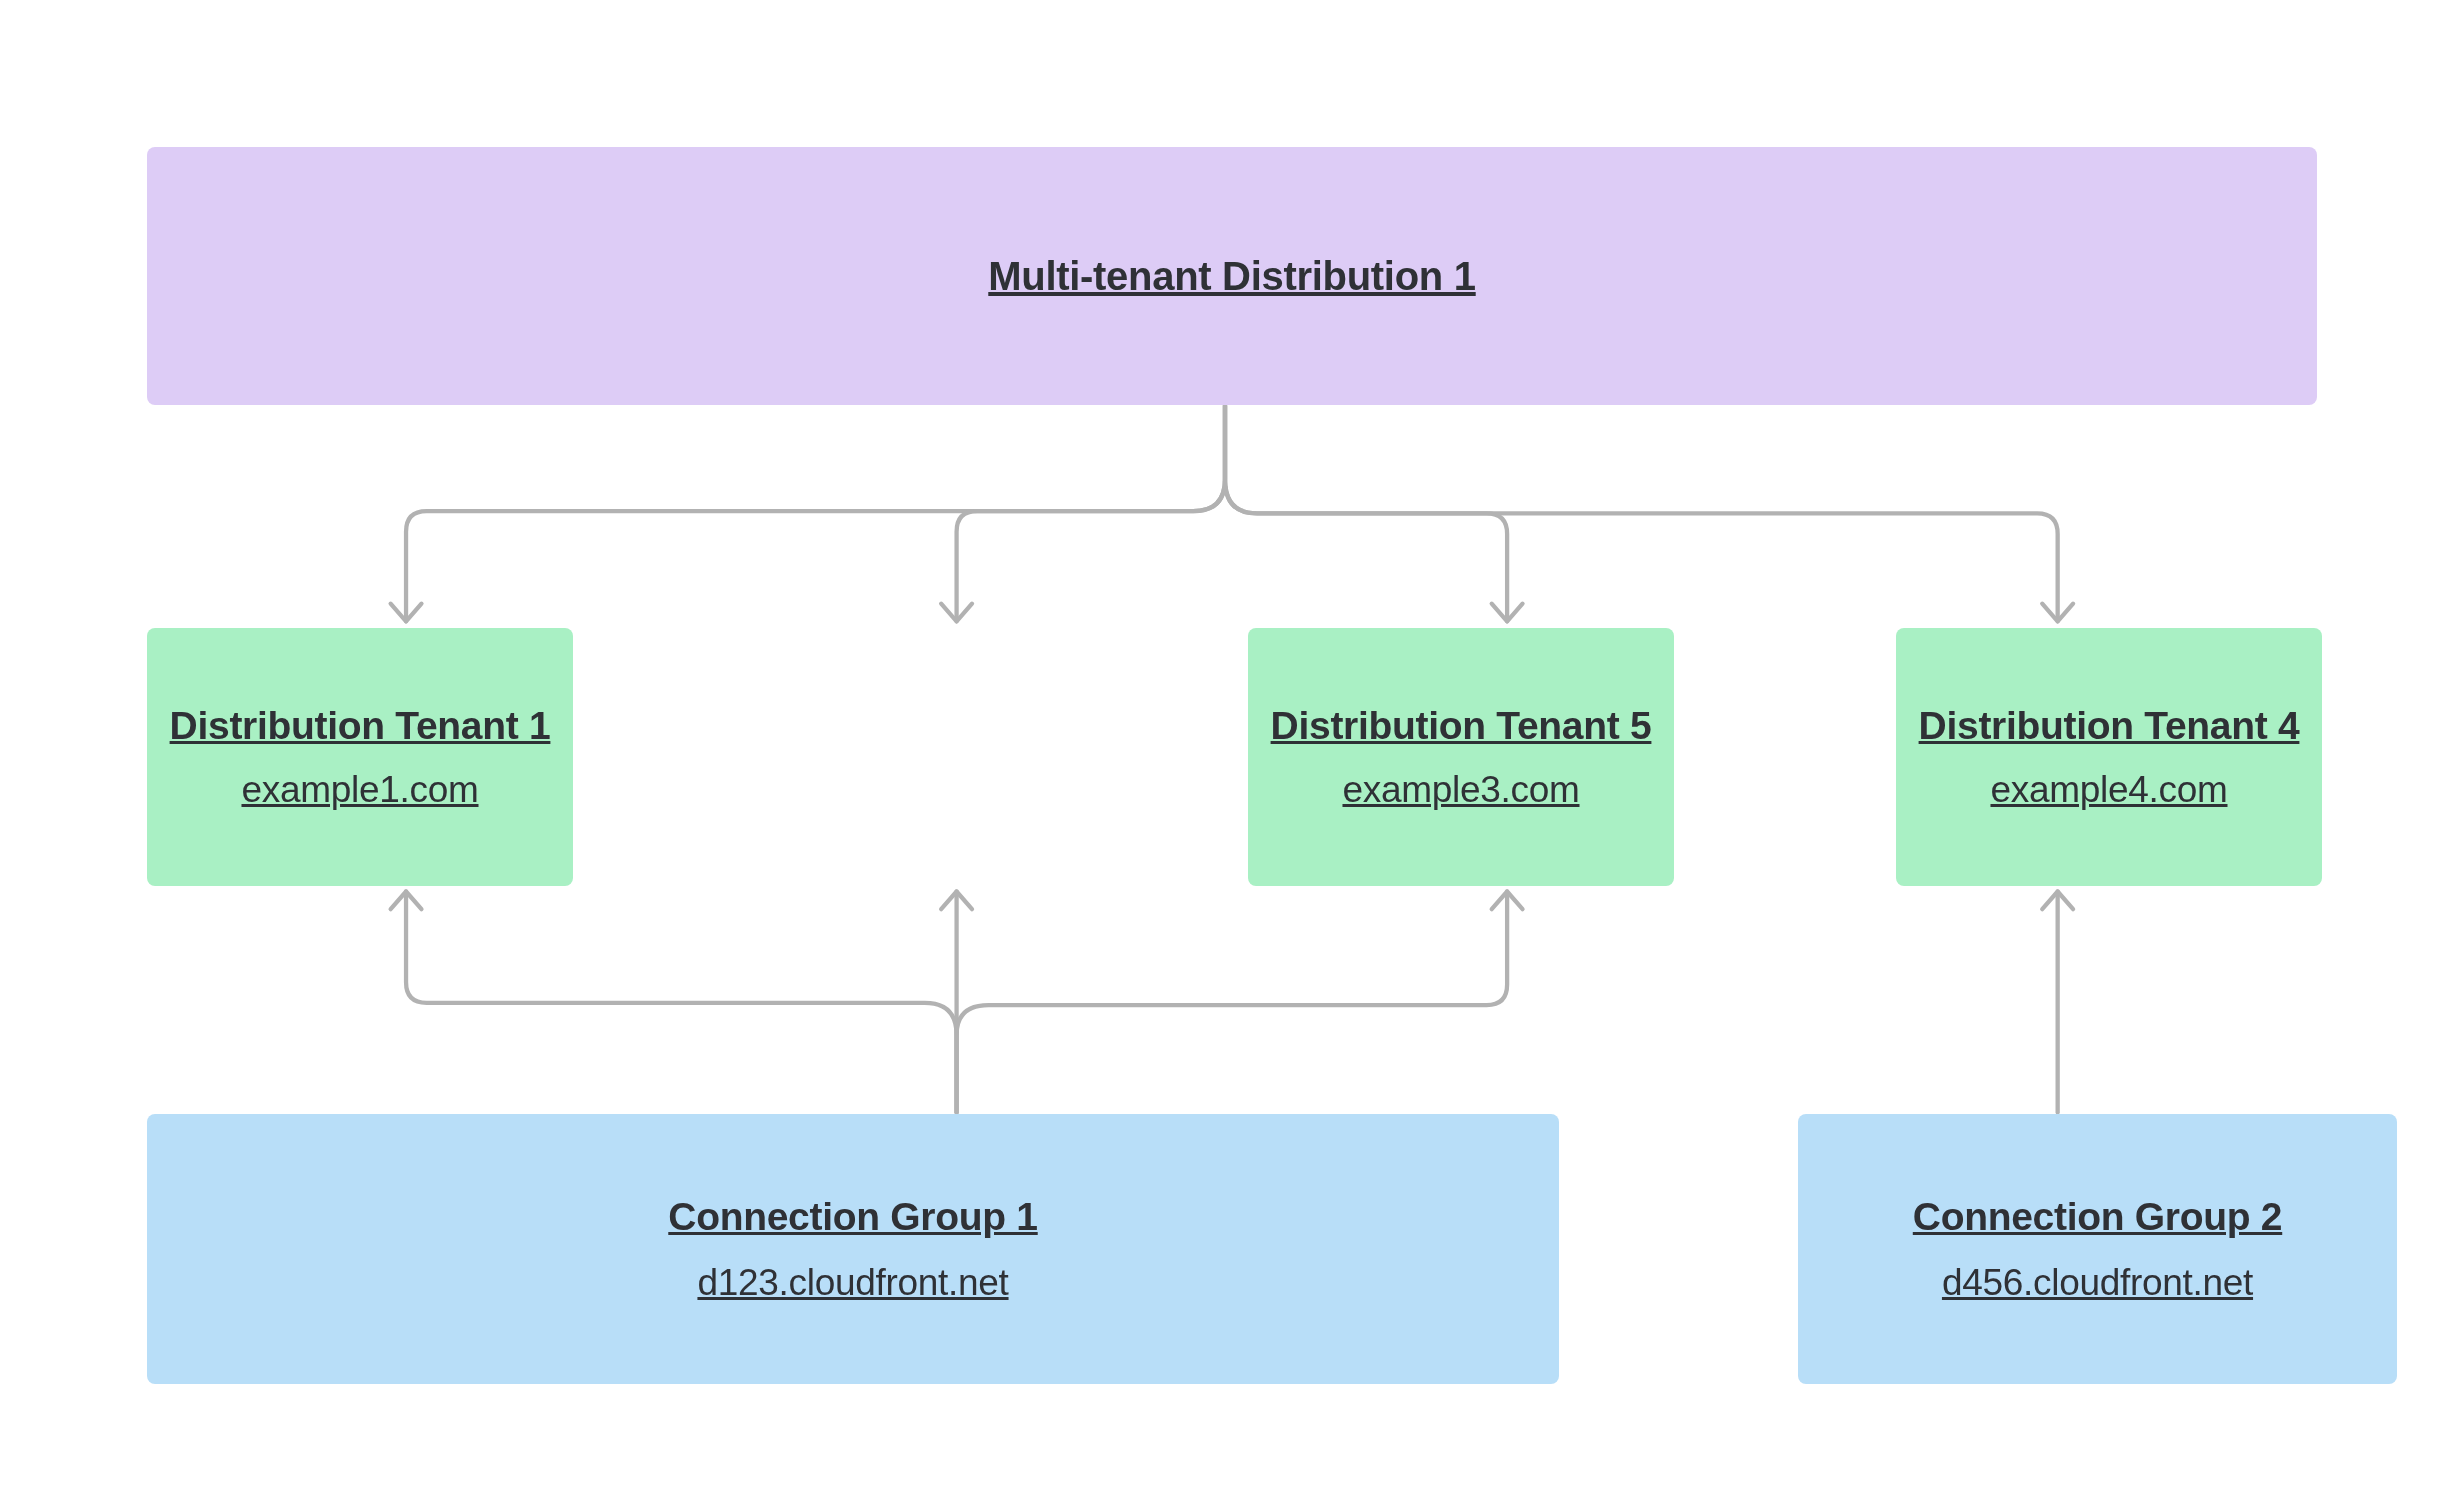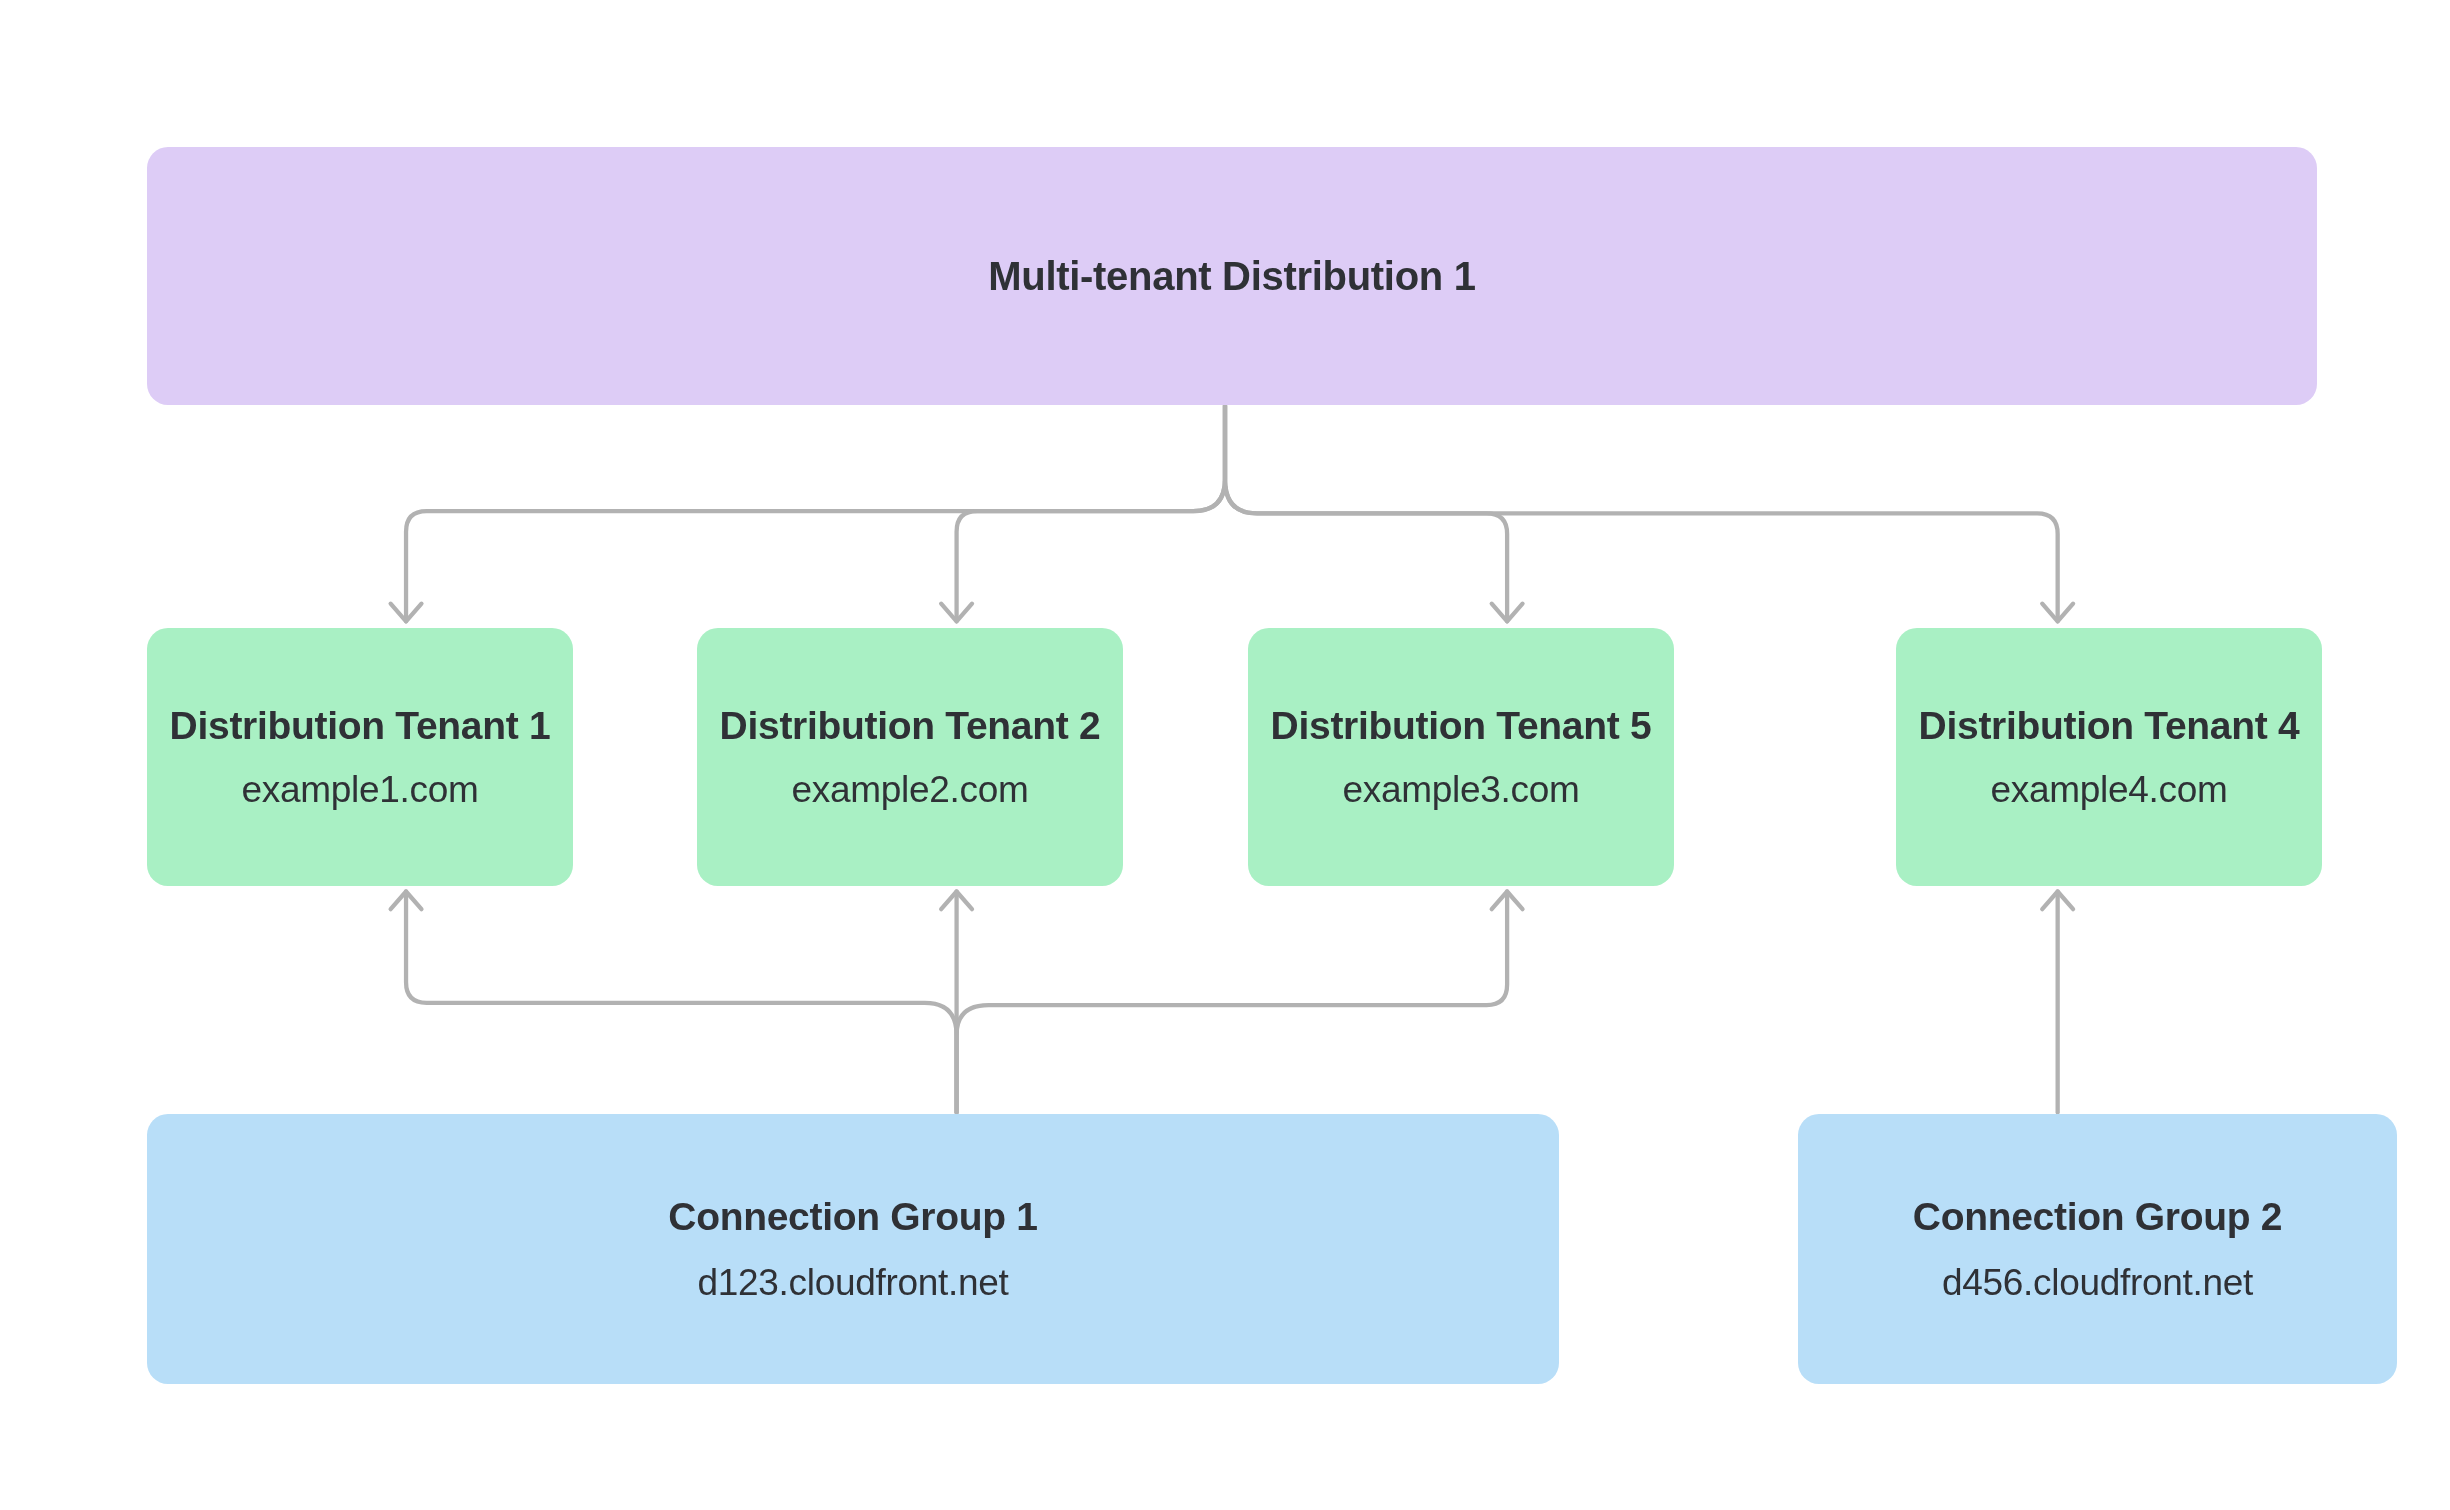--- a/index.html
+++ b/index.html
@@ -25,28 +25,29 @@
   }
   .connectors path {
     fill: none;
     stroke: var(--c-connector, #b2b2b2);
     stroke-width: 7.5;
     stroke-linecap: round;
     stroke-linejoin: round;
   }
   .box {
     position: absolute;
-    border-radius: 21px;
+    border-radius: 8px;
     display: flex;
     flex-direction: column;
     align-items: center;
     justify-content: center;
     gap: 26px;
     text-align: center;
     letter-spacing: -0.3px;
+    text-decoration: underline;
   }
   .box--distribution { background: var(--c-distribution, #ddccf6); }
   .box--tenant       { background: var(--c-tenant, #a9f0c4); }
   .box--cg           { background: var(--c-connection_group, #b8def8); }
   .box-title {
     font-weight: 700;
     font-size: 39px;
     line-height: 1;
   }
   .box-title--lg { font-size: 40px; }
@@ -96,24 +97,20 @@
 
   <div id="dist-box" class="box box--distribution">
     <div class="box-title box-title--lg">Multi-tenant Distribution 1</div>
   </div>
 
   <div id="tenant-1" class="box box--tenant tenant">
     <div class="box-title">Distribution Tenant 1</div>
     <div class="box-sub">example1.com</div>
   </div>
 
-  <div id="tenant-2" class="box box--tenant tenant">
-    <div class="box-title">Distribution Tenant 2</div>
-    <div class="box-sub">example2.com</div>
-  </div>
 
   <div id="tenant-3" class="box box--tenant tenant">
     <div class="box-title">Distribution Tenant 5</div>
     <div class="box-sub">example3.com</div>
   </div>
 
   <div id="tenant-4" class="box box--tenant tenant">
     <div class="box-title">Distribution Tenant 4</div>
     <div class="box-sub">example4.com</div>
   </div>

